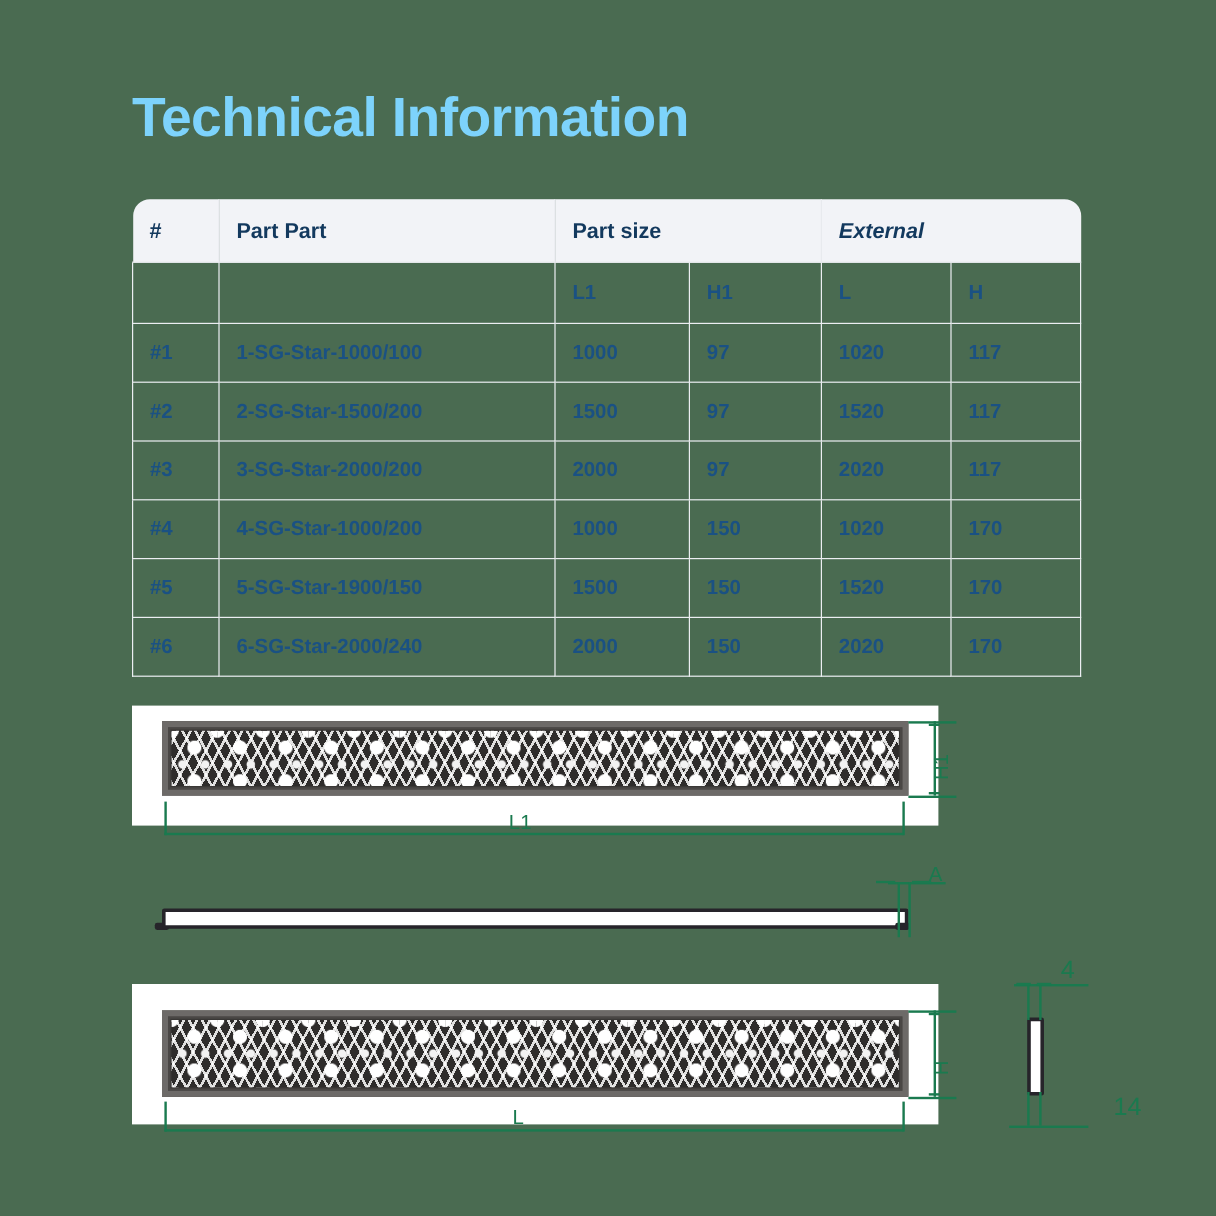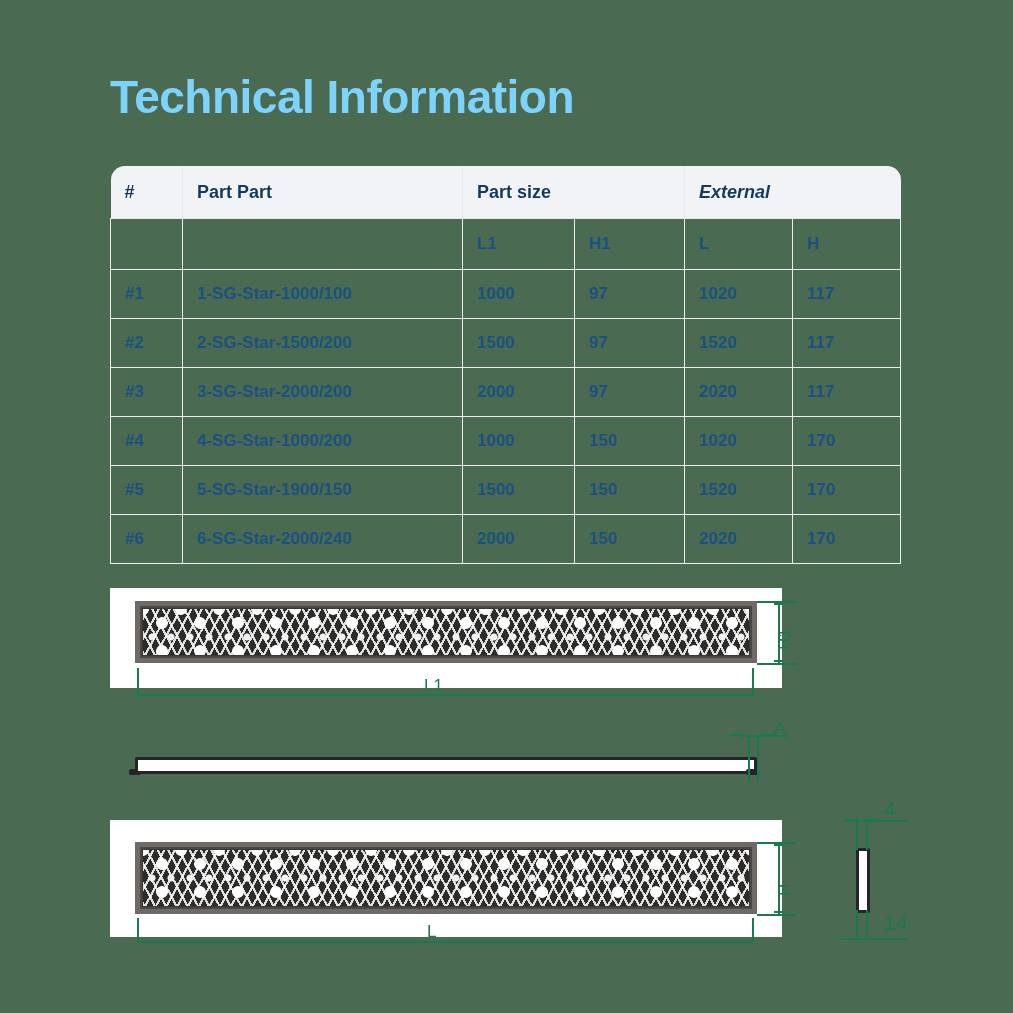--- a/index.html
+++ b/index.html
@@ -330,13 +330,13 @@
 <div class="dim-line dim-h" style="left:845px; top:820px; width:62px;"></div>
 <div class="dim-line dim-v" style="left:856px; top:820px; height:30px;"></div>
 <div class="dim-line dim-v" style="left:866px; top:820px; height:30px;"></div>
 <div class="tick" style="left:847px; top:819px; width:12px; height:2px;"></div>
 <div class="tick" style="left:864px; top:819px; width:12px; height:2px;"></div>
 <div class="dim-label" style="left:884px; top:797px; font-size:21px;">4</div>
 
 <div class="dim-line dim-h" style="left:841px; top:938px; width:66px;"></div>
 <div class="dim-line dim-v" style="left:856px; top:910px; height:28px;"></div>
 <div class="dim-line dim-v" style="left:866px; top:910px; height:28px;"></div>
-<div class="dim-label" style="left:884px; top:911px; font-size:21px;">14</div>
+<div class="dim-label" style="left:928px; top:911px; font-size:21px;">14</div>
 
 </body></html>

